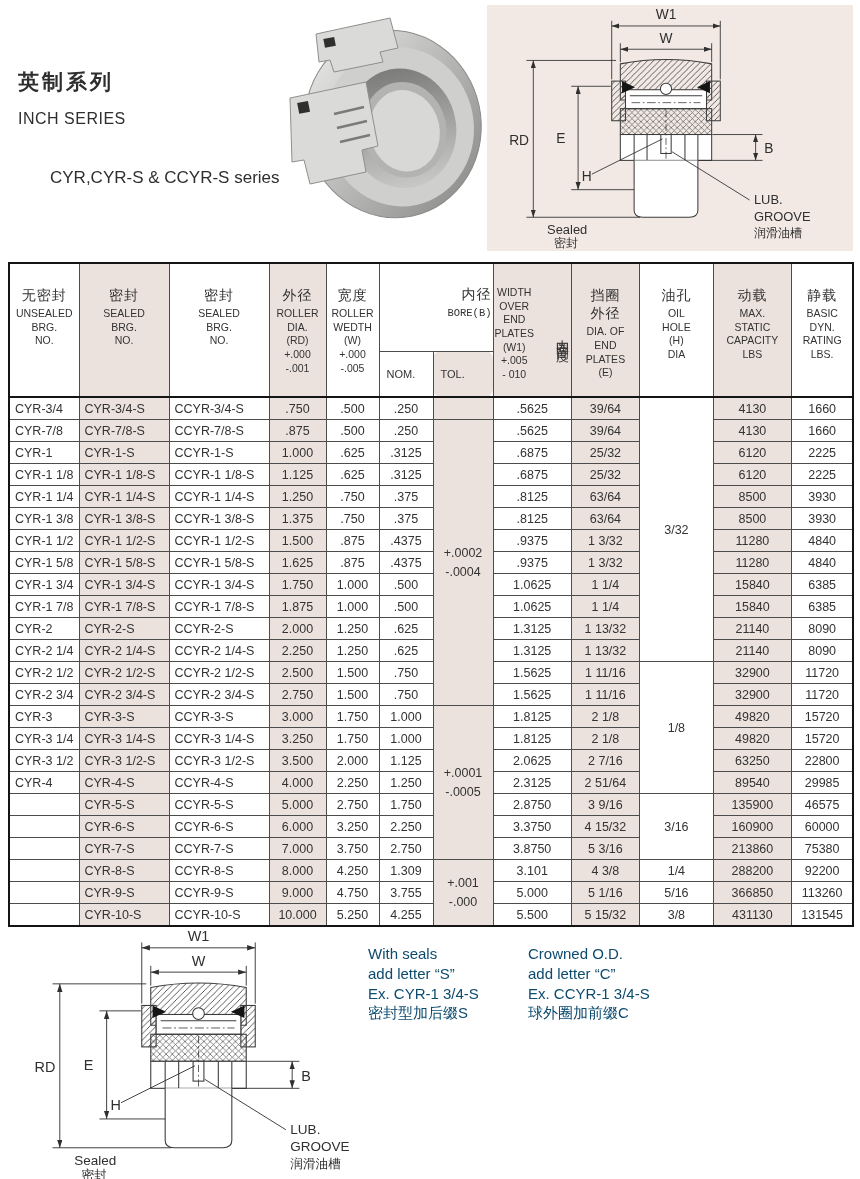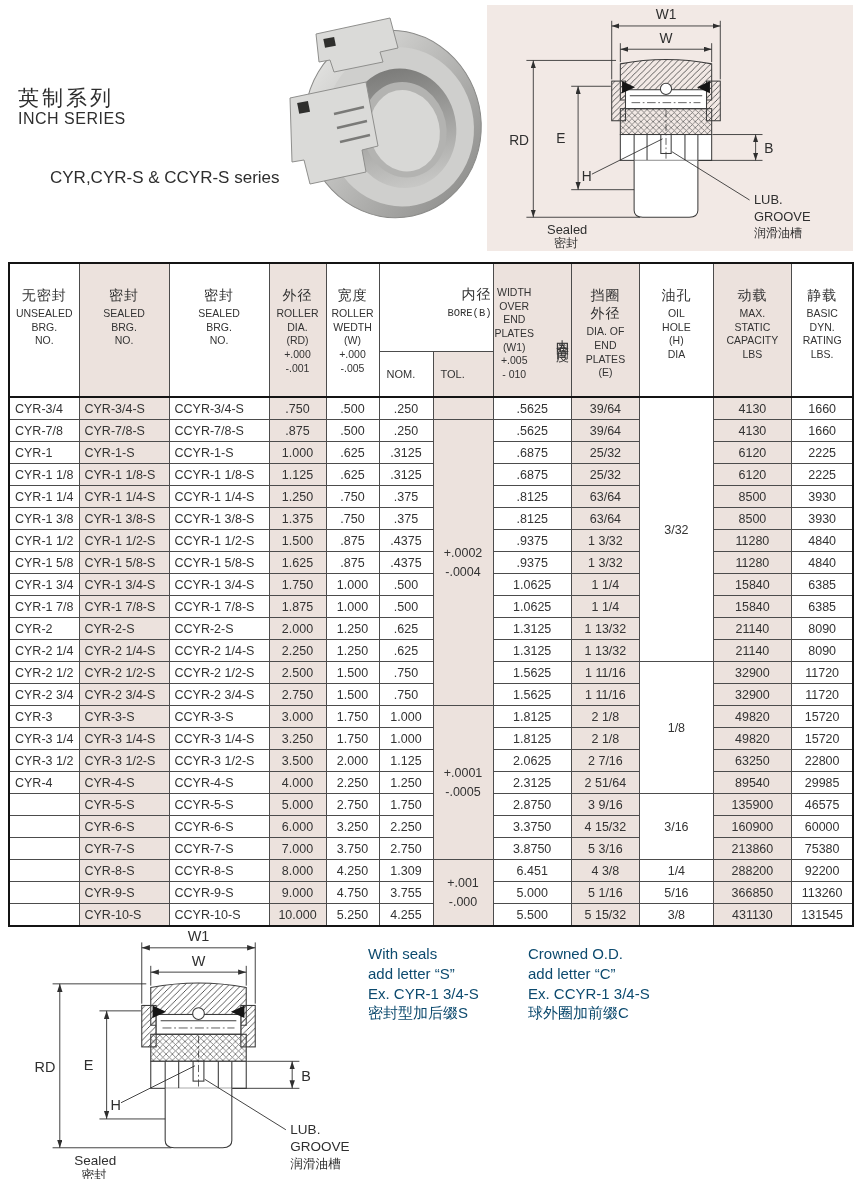--- a/index.html
+++ b/index.html
@@ -1,20 +1,20 @@
 <!DOCTYPE html>
 <html><head>
 <meta charset="utf-8">
 <style>
   html,body{margin:0;padding:0;background:#fff;}
   .page{position:relative;width:860px;height:1179px;background:#ffffff;overflow:hidden;
         font-family:"Liberation Sans","DejaVu Sans",sans-serif;color:#2e2e2e;}
 
   
-  .title-zh{position:absolute;left:18px;top:84px;font-size:21px;font-weight:normal;letter-spacing:3px;}
+  .title-zh{position:absolute;left:18px;top:68px;font-size:21px;font-weight:bold;letter-spacing:3px;}
   .title-en{position:absolute;left:18px;top:110px;font-size:16px;letter-spacing:.5px;}
   .title-models{position:absolute;left:18px;top:168px;font-size:17px;margin-left:32px;}
 
   
   .photo{position:absolute;left:278px;top:2px;width:215px;height:232px;}
 
   
   .panel{position:absolute;left:487px;top:5px;width:366px;height:246px;background:#f2e9e5;}
   .panel .diag{position:absolute;left:14px;top:2px;width:330px;height:243px;}
 
@@ -28,21 +28,21 @@
   .note div{white-space:pre;}
 
   
   table.spec{position:absolute;left:8px;top:262px;border-collapse:collapse;table-layout:fixed;
              border:2px solid #141414;font-size:12.5px;color:#333;}
   .spec th,.spec td{border:1px solid #4c4c4c;overflow:hidden;}
   .spec thead th{font-weight:normal;vertical-align:top;padding:22px 1px 0 1px;font-size:10.5px;line-height:1.3;text-align:center;background:#fff;}
   .spec thead tr.h1{height:88px;}
   .spec thead tr.h2{height:46px;}
   .spec thead th.boretop{vertical-align:top;text-align:right;padding-left:12px;font-family:Liberation Mono, monospace;}
-  .spec thead th.sub{vertical-align:middle;text-align:left;padding:0 0 0 7px;font-size:11px;background:#fff;}
+  .spec thead th.sub{vertical-align:middle;text-align:left;padding:0 0 0 7px;font-size:11px;background:#fff;border-radius:8px;}
   .spec .zh{display:block;font-size:14px;letter-spacing:1px;margin-bottom:3px;}
   .spec .en{display:block;white-space:pre-line;}
   .spec td{height:21px;text-align:center;padding:0 1px;background:#fff;}
   .spec td.name{text-align:left;padding-left:5px;}
   .pink{background:#ece2dd !important;}
   .spec td.tol{white-space:pre-line;line-height:1.45;}
   .spec tbody tr{height:21px;}
   .w1wrap{display:flex;justify-content:center;gap:19px;align-items:center;}
   .w1wrap .en{text-align:center;}
   .vtext{writing-mode:vertical-rl;font-size:13px;letter-spacing:3px;padding-top:2px;}
@@ -547,21 +547,21 @@
         </tr>
         <tr>
           <td class="name"></td>
           <td class="name pink">CYR-8-S</td>
           <td class="name">CCYR-8-S</td>
           <td class="pink">8.000</td>
           <td>4.250</td>
           <td>1.309</td>
           <td class="pink tol" rowspan="3">+.001
 -.000</td>
-          <td>6.451</td>
+          <td>3.101</td>
           <td class="pink">4 3/8</td>
           <td rowspan="1">1/4</td>
           <td class="pink">288200</td>
           <td>92200</td>
         </tr>
         <tr>
           <td class="name"></td>
           <td class="name pink">CYR-9-S</td>
           <td class="name">CCYR-9-S</td>
           <td class="pink">9.000</td>

